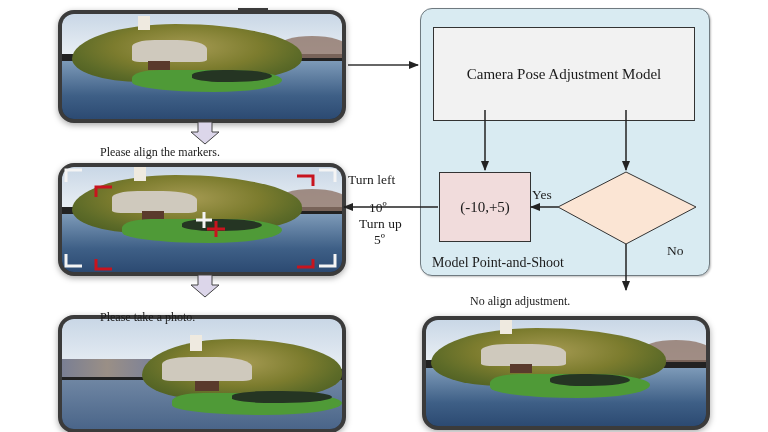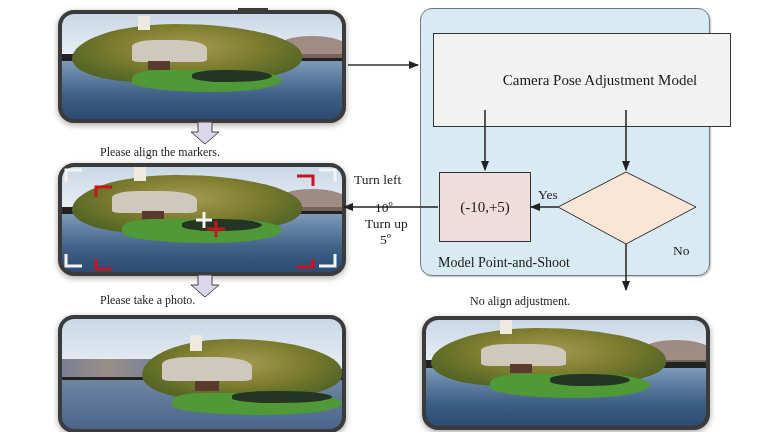--- a/index.html
+++ b/index.html
@@ -13,23 +13,23 @@
   .hill{position:absolute;background:#8e7468;border-radius:50% 50% 0 0;opacity:.8;}
   .island{position:absolute;border-radius:45% 55% 40% 30%/60% 55% 40% 40%;background:radial-gradient(ellipse at 50% 40%,#a59a52 0%,#7c7c2e 45%,#5d6b28 70%,#44561f 100%);}
   .cliff{position:absolute;background:#cfc9bd;border-radius:30% 40% 10% 10%;}
   .lawn{position:absolute;background:#4f9a37;border-radius:20% 40% 50% 60%/40% 50% 60% 50%;}
   .pond{position:absolute;background:#253523;border-radius:40% 50% 50% 40%;}
   .boathouse{position:absolute;background:#5a3a2c;}
   .church{position:absolute;background:#efeae0;}
   .village{position:absolute;background:linear-gradient(90deg,#7a7f93,#9a8f86,#7d8298);}
   
   .panel{position:absolute;left:420px;top:8px;width:288px;height:266px;background:#d9ebf2;border:1.5px solid #6f7a80;border-radius:12px;box-shadow:1px 1px 2px rgba(0,0,0,.25);}
-  .model{position:absolute;left:433px;top:33px;width:260px;height:92px;background:#f2f2f2;border:1px solid #333;display:flex;align-items:center;justify-content:center;font-size:15px;padding-left:36px;}
+  .model{position:absolute;left:433px;top:27px;width:260px;height:92px;background:#f2f2f2;border:1px solid #333;display:flex;align-items:center;justify-content:center;font-size:15px;}
   .adj{position:absolute;left:439px;top:172px;width:90px;height:68px;background:#f1dcdc;border:1px solid #333;display:flex;align-items:center;justify-content:center;font-size:15px;}
-  .label{position:absolute;font-size:13.5px;white-space:nowrap;padding-left:6px;}
+  .label{position:absolute;font-size:13.5px;white-space:nowrap;}
   .caption{position:absolute;font-size:12px;white-space:nowrap;text-align:left;}
   svg.overlay{position:absolute;left:0;top:0;}
 </style>
 </head>
 <body>
 
 <div class="phone" style="left:58px;top:10px;width:280px;height:105px;">
   <div class="scene">
     <div class="sky"></div>
     <div class="hill" style="left:215px;top:22px;width:70px;height:22px;"></div>
@@ -80,21 +80,21 @@
     <div class="island" style="left:5px;top:8px;width:235px;height:58px;"></div>
     <div class="cliff" style="left:55px;top:24px;width:85px;height:22px;"></div>
     <div class="church" style="left:74px;top:0px;width:12px;height:14px;"></div>
     <div class="boathouse" style="left:84px;top:44px;width:22px;height:9px;"></div>
     <div class="lawn" style="left:64px;top:54px;width:160px;height:24px;"></div>
     <div class="pond" style="left:124px;top:54px;width:80px;height:12px;"></div>
   </div>
 </div>
 
 <div class="caption" style="left:100px;top:145px;width:220px;">Please align the markers.</div>
-<div class="caption" style="left:100px;top:293px;width:220px;">Please take a photo.</div>
+<div class="caption" style="left:100px;top:310px;width:220px;">Please take a photo.</div>
 <div class="caption" style="left:470px;top:294px;width:220px;">No align adjustment.</div>
 
 <div class="panel"></div>
 <div class="model">
     <span>Camera Pose Adjustment Model</span>
   </div>
 <div class="adj">
     <span>(-10,+5)</span>
   </div>
 <div class="label" style="left:432px;top:255px;font-size:14px;">Model Point-and-Shoot</div>

